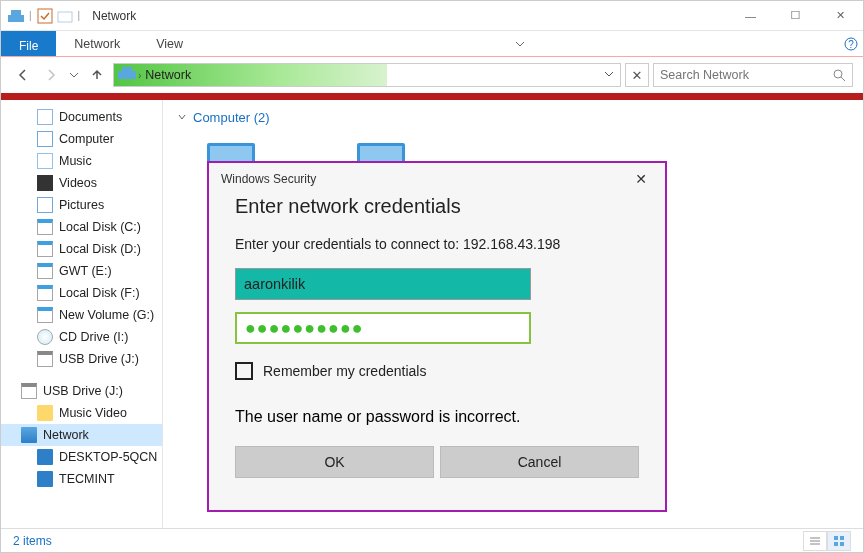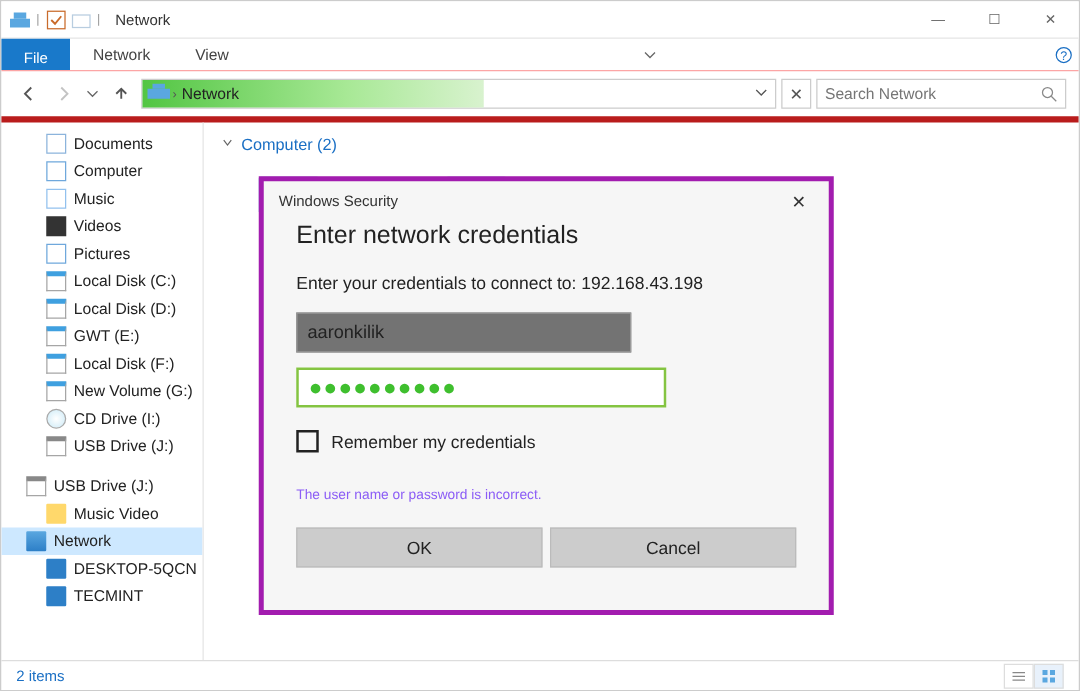--- a/index.html
+++ b/index.html
@@ -17,48 +17,48 @@
 .navbtn { width: 24px; height: 24px; display: flex; align-items: center; justify-content: center; color: #777; }
 .addrbar { flex: 1; height: 24px; border: 1px solid #ccc; display: flex; align-items: center; position: relative; }
 .addrbar .prog { position: absolute; left: 0; top: 0; bottom: 0; width: 54%; background: linear-gradient(to right, #3fbf2e, #9ee68a 60%, #d4f1c9); opacity: .9; }
 .addrbar .content { position: relative; display: flex; align-items: center; width: 100%; }
 .addrbar .icon { width: 22px; height: 20px; margin-left: 2px; }
 .addrbar .txt { font-size: 12.5px; color: #222; margin-left: 4px; }
 .addrbar .drop { margin-left: auto; width: 22px; text-align: center; color: #555; font-size: 10px; }
 .refbtn { width: 24px; height: 24px; border: 1px solid #ccc; display: flex; align-items: center; justify-content: center; color: #555; font-size: 13px; }
 .search { width: 200px; height: 24px; border: 1px solid #ccc; display: flex; align-items: center; padding: 10px 6px; }
 .search input { border: none; outline: none; font-size: 12.5px; flex: 1; color: #666; }
-.mainarea { display: flex; height: calc(100% - 30px - 26px - 36px - 24px); border-top: 5px solid #b91c1c; }
+.mainarea { display: flex; height: calc(100% - 30px - 26px - 36px - 24px); border-top: 7px solid #b91c1c; }
 .sidebar { width: 162px; overflow: hidden; border-right: 1px solid #e5e5e5; padding-top: 6px; }
 .tree-item { display: flex; align-items: center; height: 22px; font-size: 12.5px; color: #222; padding-left: 20px; gap: 6px; white-space: nowrap; }
 .tree-item.sel { background: #cde8ff; }
 .tree-item .ico { width: 16px; height: 16px; flex-shrink: 0; }
 .tree-item.lvl2 { padding-left: 36px; }
 .contentpane { flex: 1; position: relative; padding: 10px 14px; }
 .group-hdr { color: #1a6fc4; font-size: 13px; display: flex; align-items: center; gap: 6px; }
 .group-hdr .chev { color: #666; font-size: 10px; }
 .computers { display: flex; gap: 90px; margin-top: 14px; margin-left: 24px; }
 .computer { width: 60px; height: 50px; }
 .statusbar { height: 24px; border-top: 1px solid #ddd; display: flex; align-items: center; padding: 0 12px; font-size: 12px; color: #1a6fc4; }
 .statusbar .views { margin-left: auto; display: flex; gap: 0; }
 .statusbar .views div { width: 24px; height: 20px; border: 1px solid #ddd; display: flex; align-items: center; justify-content: center; }
 
 
-.dialog { position: absolute; left: 206px; top: 140px; width: 460px; height: 351px; background: #f6f6f6; border: 4px solid #a21caf; }
+.dialog { position: absolute; left: 206px; top: 160px; width: 460px; height: 351px; background: #f6f6f6; border: 2px solid #a21caf; }
 .dialog .dlg-title { height: 32px; display: flex; align-items: center; padding: 0 12px; font-size: 12px; color: #333; }
 .dialog .close { margin-left: auto; font-size: 14px; color: #333; padding: 2px 6px; }
 .dialog .body { padding: 0 26px; }
 .dialog h1 { font-weight: 400; font-size: 20px; color: #222; margin-bottom: 18px; }
 .dialog .instr { font-size: 14px; color: #222; margin-bottom: 16px; }
-.dialog .txtfield { width: 268px; height: 32px; border: 1px solid #999; background: #737373; padding: 0 8px; font-size: 14.5px; color: #222; display: flex; align-items: center; margin-bottom: 12px; }
+.dialog .txtfield { width: 296px; height: 32px; border: 1px solid #999; background: #14b8a6; padding: 0 8px; font-size: 14.5px; color: #222; display: flex; align-items: center; margin-bottom: 12px; }
 .dialog .pwfield { width: 296px; height: 32px; border: 2px solid #84c441; background: #fff; padding: 0 8px; display: flex; align-items: center; margin-bottom: 18px; }
 .dialog .pwfield .dots { color: #3fbf2e; font-size: 18px; letter-spacing: 1px; }
 .dialog .chk { display: flex; align-items: center; gap: 10px; font-size: 14px; color: #222; margin-bottom: 28px; }
 .dialog .chk .box { width: 18px; height: 18px; border: 2px solid #222; }
-.dialog .err { color: #8b5cf6; font-size: 11px; margin-bottom: 20px; }
+.dialog .err { color: #000000; font-size: 16px; margin-bottom: 20px; }
 .dialog .btns { display: flex; gap: 6px; }
 .dialog .btn { flex: 1; height: 32px; background: #ccc; display: flex; align-items: center; justify-content: center; font-size: 14px; color: #222; border: 1px solid #bbb; }
 
 
 .ico-folder { background: #ffd86b; border-radius: 1px; }
 .ico-doc { background: #fff; border: 1px solid #8cb4dc; }
 .ico-down { background: #fff; border: 1px solid #6fa8dc; position: relative; }
 .ico-music { background: #fff; border: 1px solid #92c1ee; }
 .ico-pic { background: #fff; border: 1px solid #6fa8dc; }
 .ico-vid { background: #333; }

